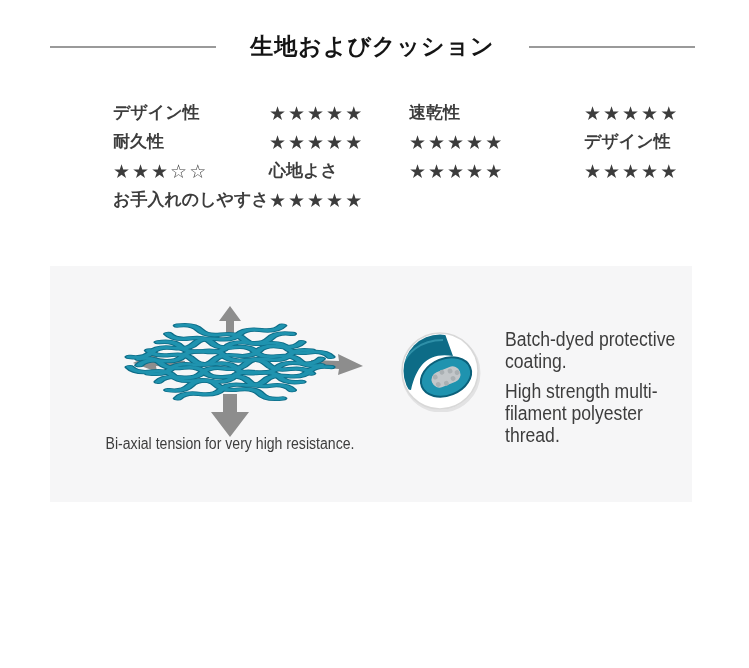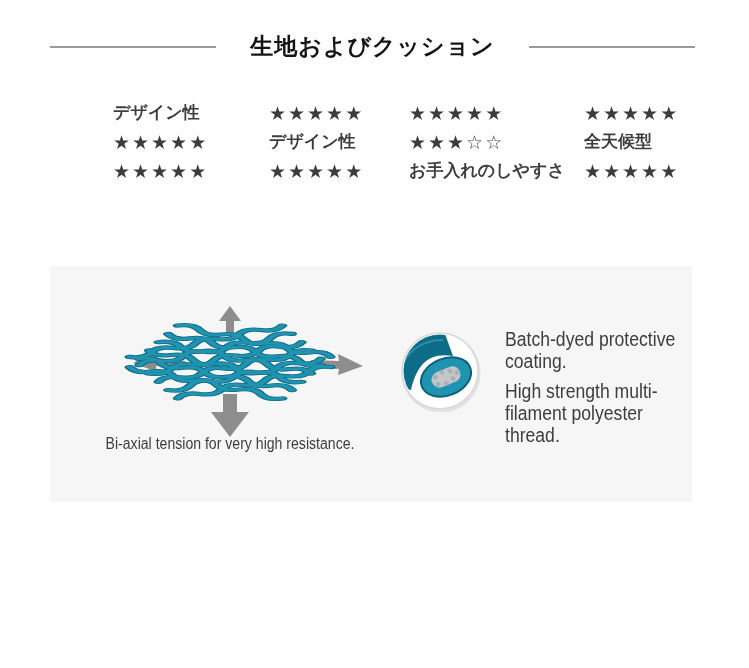--- a/index.html
+++ b/index.html
@@ -82,28 +82,30 @@
 
 <div class="title-row">
   <div class="title-line"></div>
   <h1 class="page-title">生地およびクッション</h1>
   <div class="title-line"></div>
 </div>
 
 <div class="ratings">
   <div class="rating-label">デザイン性</div>
   <div class="rating-stars">★★★★★</div>
-  <div class="rating-stars">★★★★★</div>
-
+  <div class="rating-label">速乾性</div>
+  <div class="rating-stars">★★★★★</div>
+
+  <div class="rating-label">耐久性</div>
   <div class="rating-stars">★★★★★</div>
   <div class="rating-stars">★★★★★</div>
 
   <div class="rating-label">デザイン性</div>
   <div class="rating-stars">★★★☆☆</div>
-  <div class="rating-label">全天候型</div>
+  <div class="rating-label">心地よさ</div>
   <div class="rating-stars">★★★★★</div>
 
   <div class="rating-stars">★★★★★</div>
   <div class="rating-label">お手入れのしやすさ</div>
   <div class="rating-stars">★★★★★</div>
 </div>
 
 <div class="panel">
 
   <div class="weave-wrap">

